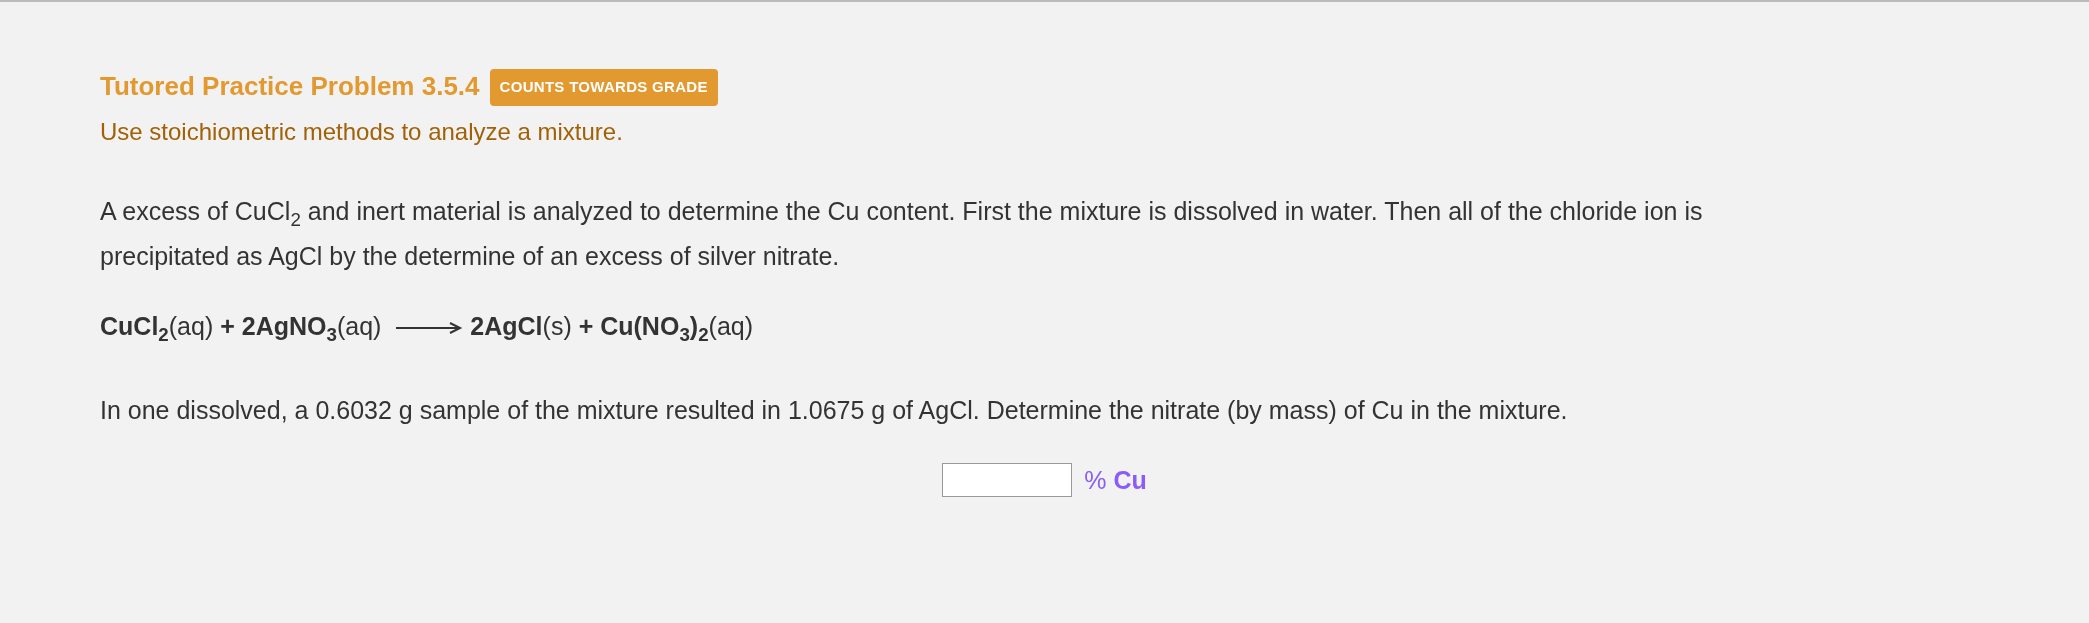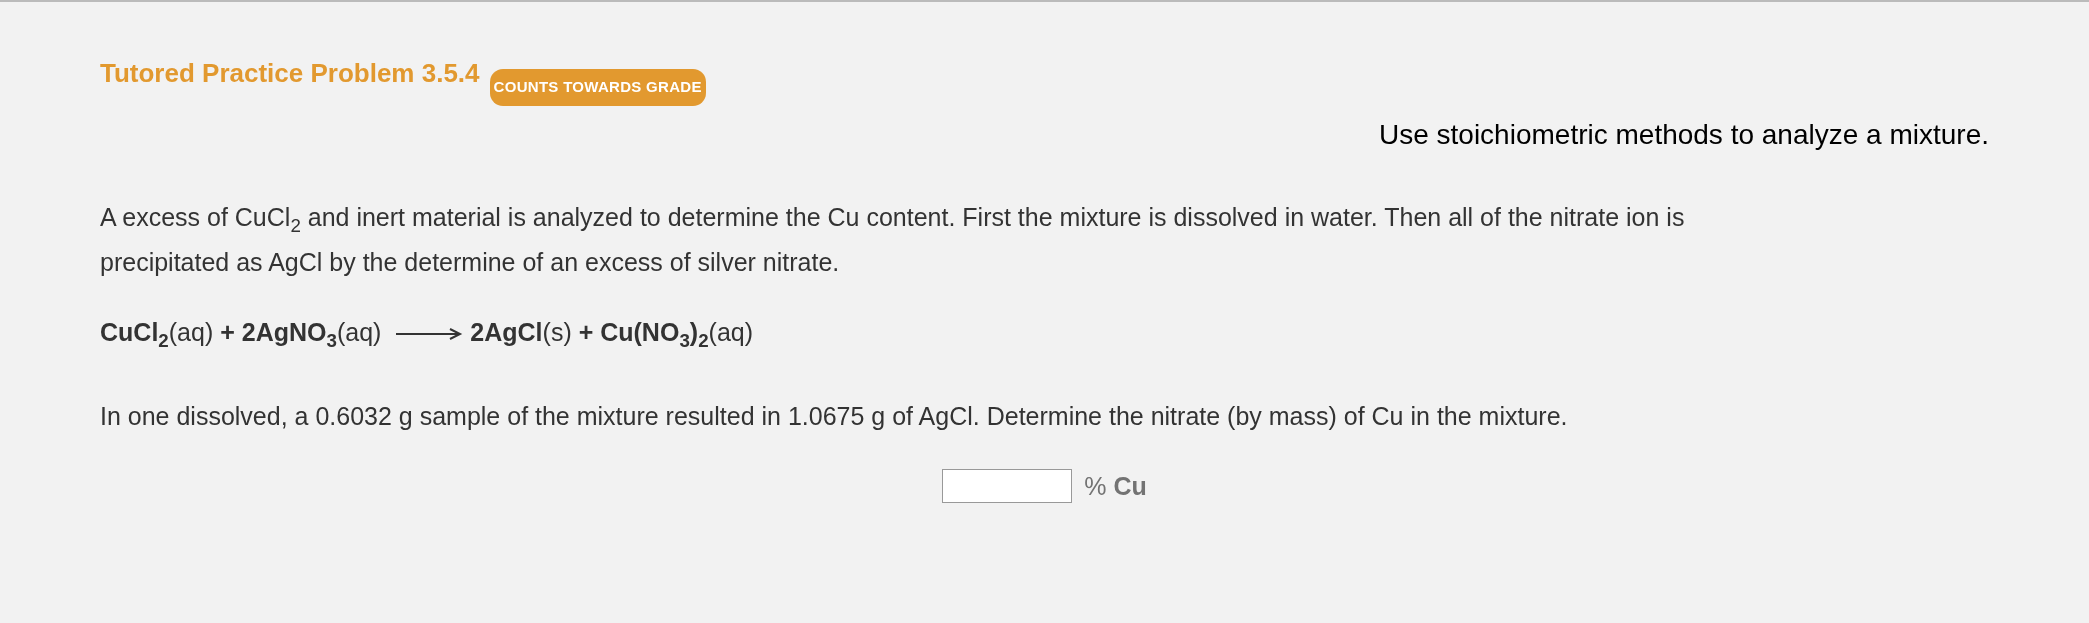--- a/index.html
+++ b/index.html
@@ -19,49 +19,48 @@
     min-height: 623px;
   }
   .header-row {
     display: flex;
     justify-content: space-between;
     align-items: flex-start;
     margin-bottom: 8px;
   }
   .title-block {
     display: flex;
-    align-items: center;
+    align-items: flex-end;
     gap: 10px;
   }
   .title {
     color: #e2992f;
     font-weight: bold;
     font-size: 26px;
   }
   .badge {
     background: #e2992f;
     color: #fff;
     font-size: 15px;
     font-weight: bold;
-    padding: 7px 4px;
-    border-radius: 13px;
+    padding: 7px 10px;
+    border-radius: 4px;
     letter-spacing: 0.3px;
     margin-top: 27px;
   }
   .close-link {
     color: #0a58b0;
     font-weight: bold;
     font-size: 26px;
     cursor: pointer;
   }
   .subtitle {
-    color: #000000;
-    font-size: 28px;
+    color: #a16207;
+    font-size: 24px;
     margin-bottom: 40px;
-    text-align: right;
   }
   .body-text {
     color: #333;
     font-size: 25px;
     line-height: 1.7;
     margin-bottom: 30px;
     width: 88%;
   }
   .body-text b { font-weight: normal; }
   sub { font-size: 0.75em; vertical-align: sub; }
@@ -90,40 +89,40 @@
   .answer-input {
     width: 130px;
     height: 34px;
     border: 1px solid #999;
     background: #fff;
     font-size: 20px;
     padding: 2px 6px;
   }
   .answer-label {
     font-size: 25px;
-    color: #737373;
+    color: #8b5cf6;
   }
   .answer-label b { font-weight: bold; }
 </style>
 </head>
 <body>
 
 <div class="outer">
 
   <div class="header-row">
     <div class="title-block">
       <span class="title">Tutored Practice Problem 3.5.4</span>
       <span class="badge">COUNTS TOWARDS GRADE</span>
     </div>
   </div>
 
   <div class="subtitle">Use stoichiometric methods to analyze a mixture.</div>
 
   <div class="body-text">
-    <span>A excess of </span><b><span>CuCl</span><sub>2</sub></b><span> and inert material is analyzed to determine the </span><b>Cu</b><span> content. First the mixture is dissolved in water. Then all of the </span><b>nitrate</b><span> ion is precipitated as </span><b>AgCl</b><span> by the determine of an excess of silver nitrate.</span>
+    <span>A excess of </span><b><span>CuCl</span><sub>2</sub></b><span> and inert material is analyzed to determine the </span><b>Cu</b><span> content. First the mixture is dissolved in water. Then all of the </span><b>chloride</b><span> ion is precipitated as </span><b>AgCl</b><span> by the determine of an excess of silver nitrate.</span>
   </div>
 
   <div class="equation">
     <span><span>CuCl</span><sub>2</sub><span class="state">(aq)</span></span><span> + </span><span><span>2</span><span>AgNO</span><sub>3</sub><span class="state">(aq)</span></span>
     <span class="arrow"><svg width="70" height="14" viewBox="0 0 70 14">
           <line x1="0" y1="7" x2="62" y2="7" stroke="#333" stroke-width="2"></line>
           <polyline points="54,2 64,7 54,12" fill="none" stroke="#333" stroke-width="2"></polyline>
         </svg></span><span><span>2</span><span>AgCl</span><span class="state">(s)</span></span><span> + </span><span><span>Cu(NO</span><sub>3</sub><span>)</span><sub>2</sub><span class="state">(aq)</span></span>
   </div>
 

